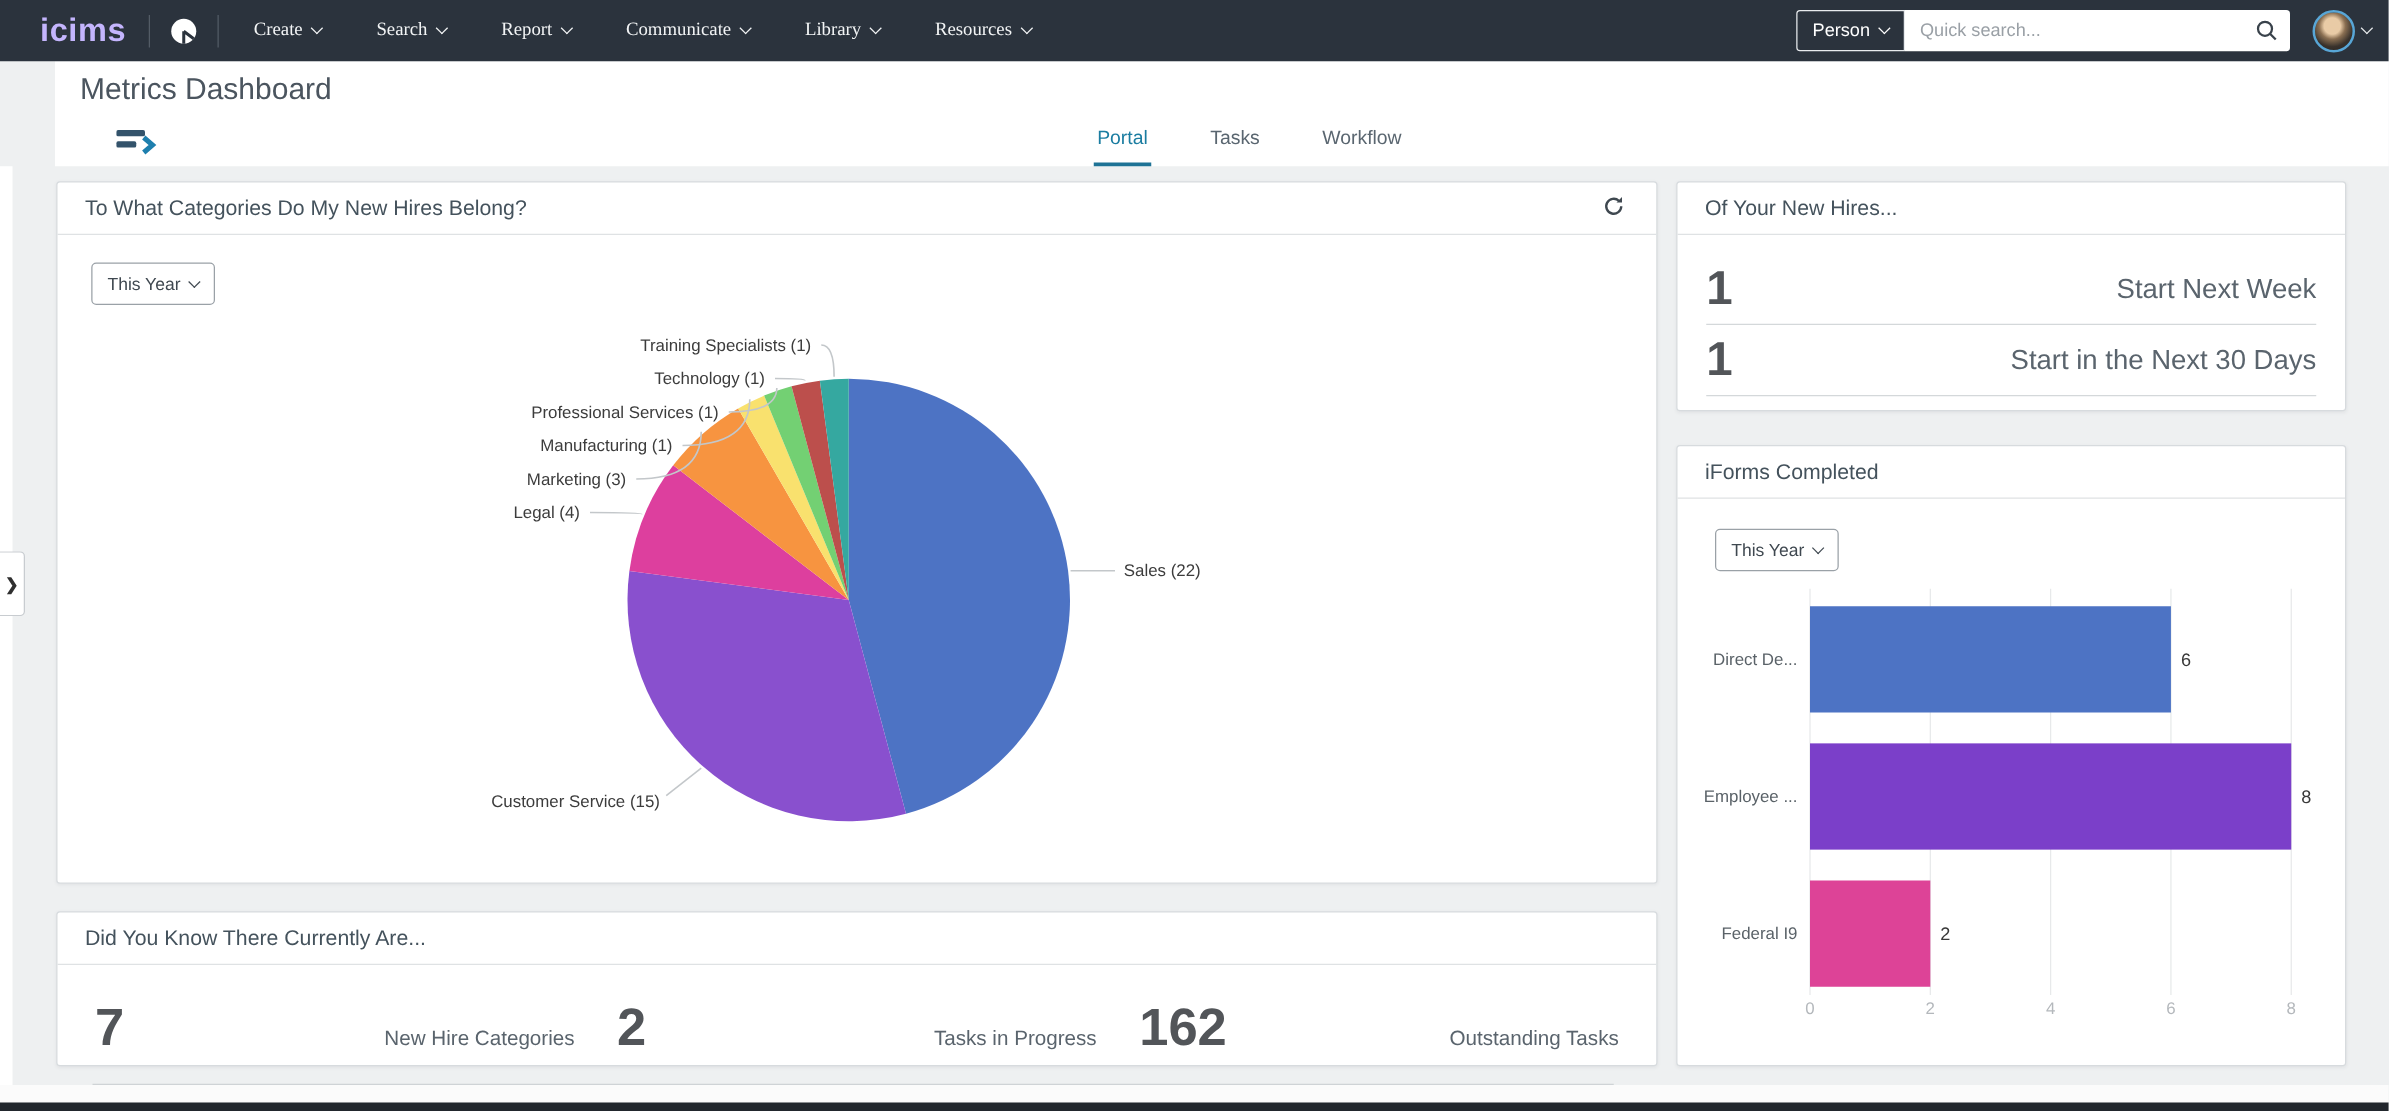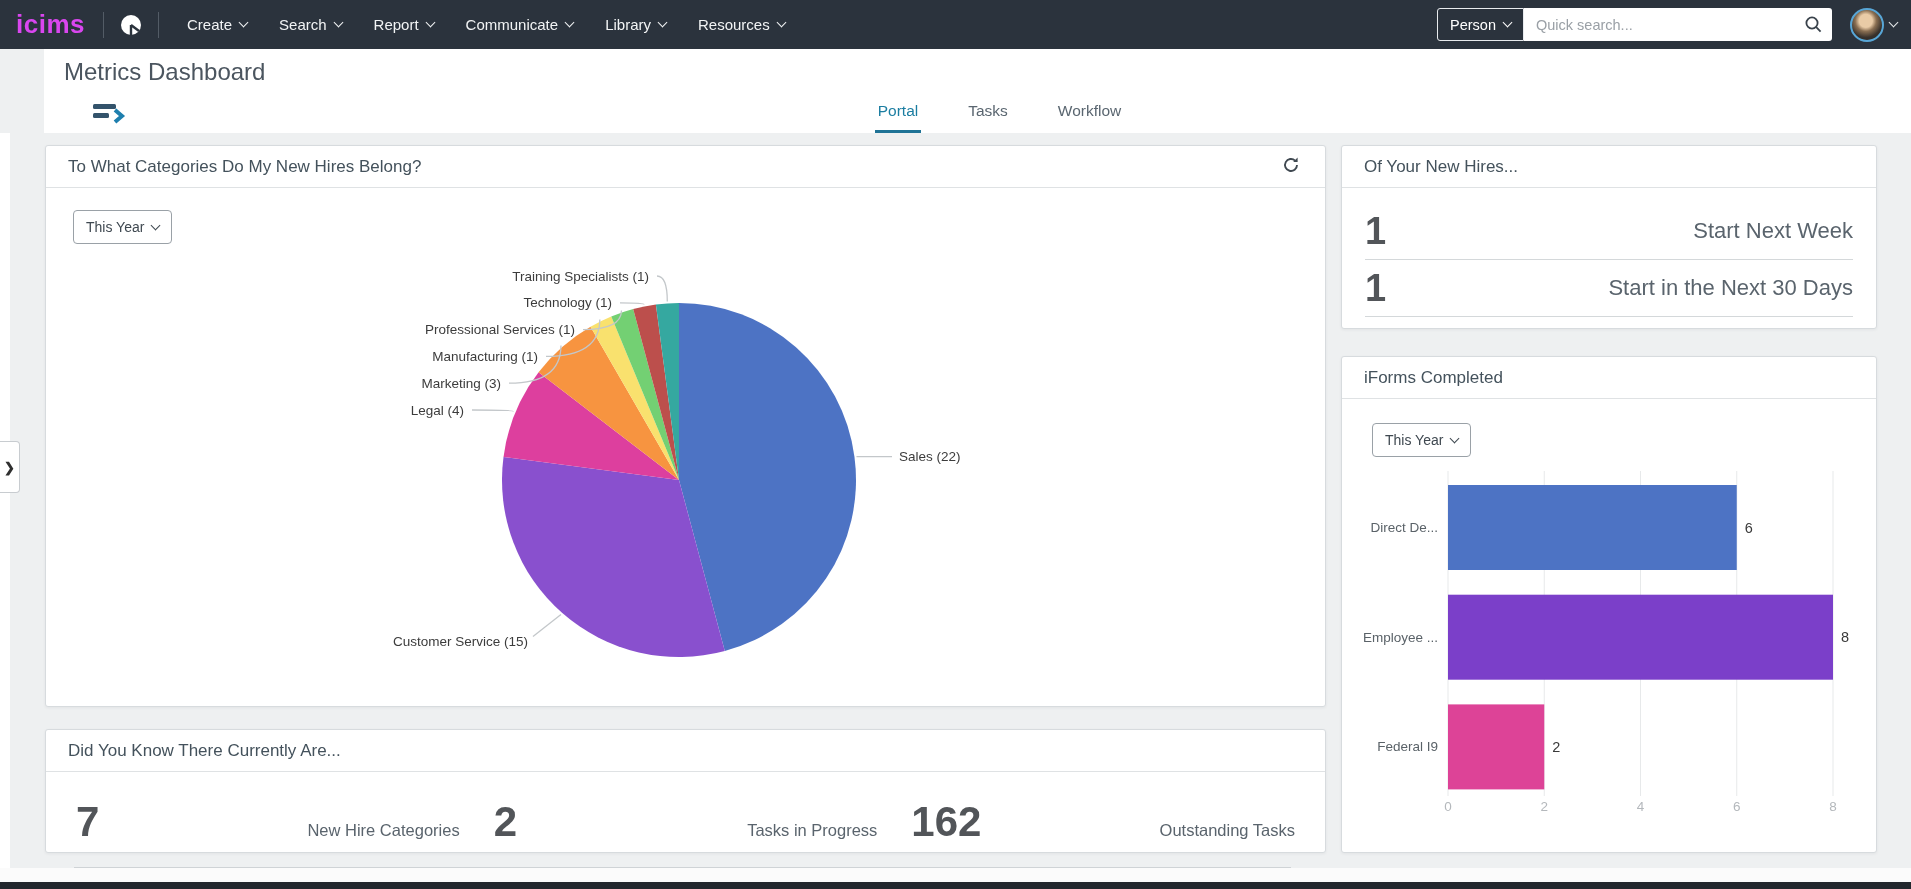--- a/index.html
+++ b/index.html
@@ -9,24 +9,24 @@
     background:#eef0f1;
     position:relative;
     overflow:hidden;
     color:#44525c;
   }
   
   .navbar {
     position:absolute; top:0; left:0; width:1911px; height:49px;
     background:#2b333d; display:flex; align-items:center; z-index:10;
   }
-  .logo { color:#d946ef; font-size:26px; font-weight:bold; letter-spacing:.5px; padding:0 18px 0 16px; }
+  .logo { color:#c4b5fd; font-size:26px; font-weight:bold; letter-spacing:.5px; padding:0 18px 0 32px; }
   .nav-sep { width:1px; height:26px; background:#535c66; }
   .mark { padding:0 16px; display:flex; align-items:center; }
-  .nav-menus { display:flex; align-items:center; gap:32px; margin-left:28px; }
+  .nav-menus { display:flex; align-items:center; gap:44px; margin-left:28px;font-family:Liberation Serif, serif; }
   .nav-item { color:#f2f4f5; font-size:15px; display:flex; align-items:center; cursor:pointer; }
   .chev { display:inline-block; width:7px; height:7px;
     border-right:1.7px solid currentColor; border-bottom:1.7px solid currentColor;
     transform:rotate(45deg); margin-left:8px; margin-top:-4px; }
   .nav-right { margin-left:auto; display:flex; align-items:center; padding-right:14px; }
   .scope-btn { height:33px; background:#2b333d; border:1px solid #e8ebee; border-radius:3px 0 0 3px;
     color:#fff; font-size:14.5px; display:flex; align-items:center; padding:0 12px; cursor:pointer; }
   .searchbox { position:relative; }
   .searchbox input { width:308px; height:33px; border:none; border-radius:0 3px 3px 0;
     font-size:14.5px; padding:0 36px 0 12px; outline:none; color:#333;

